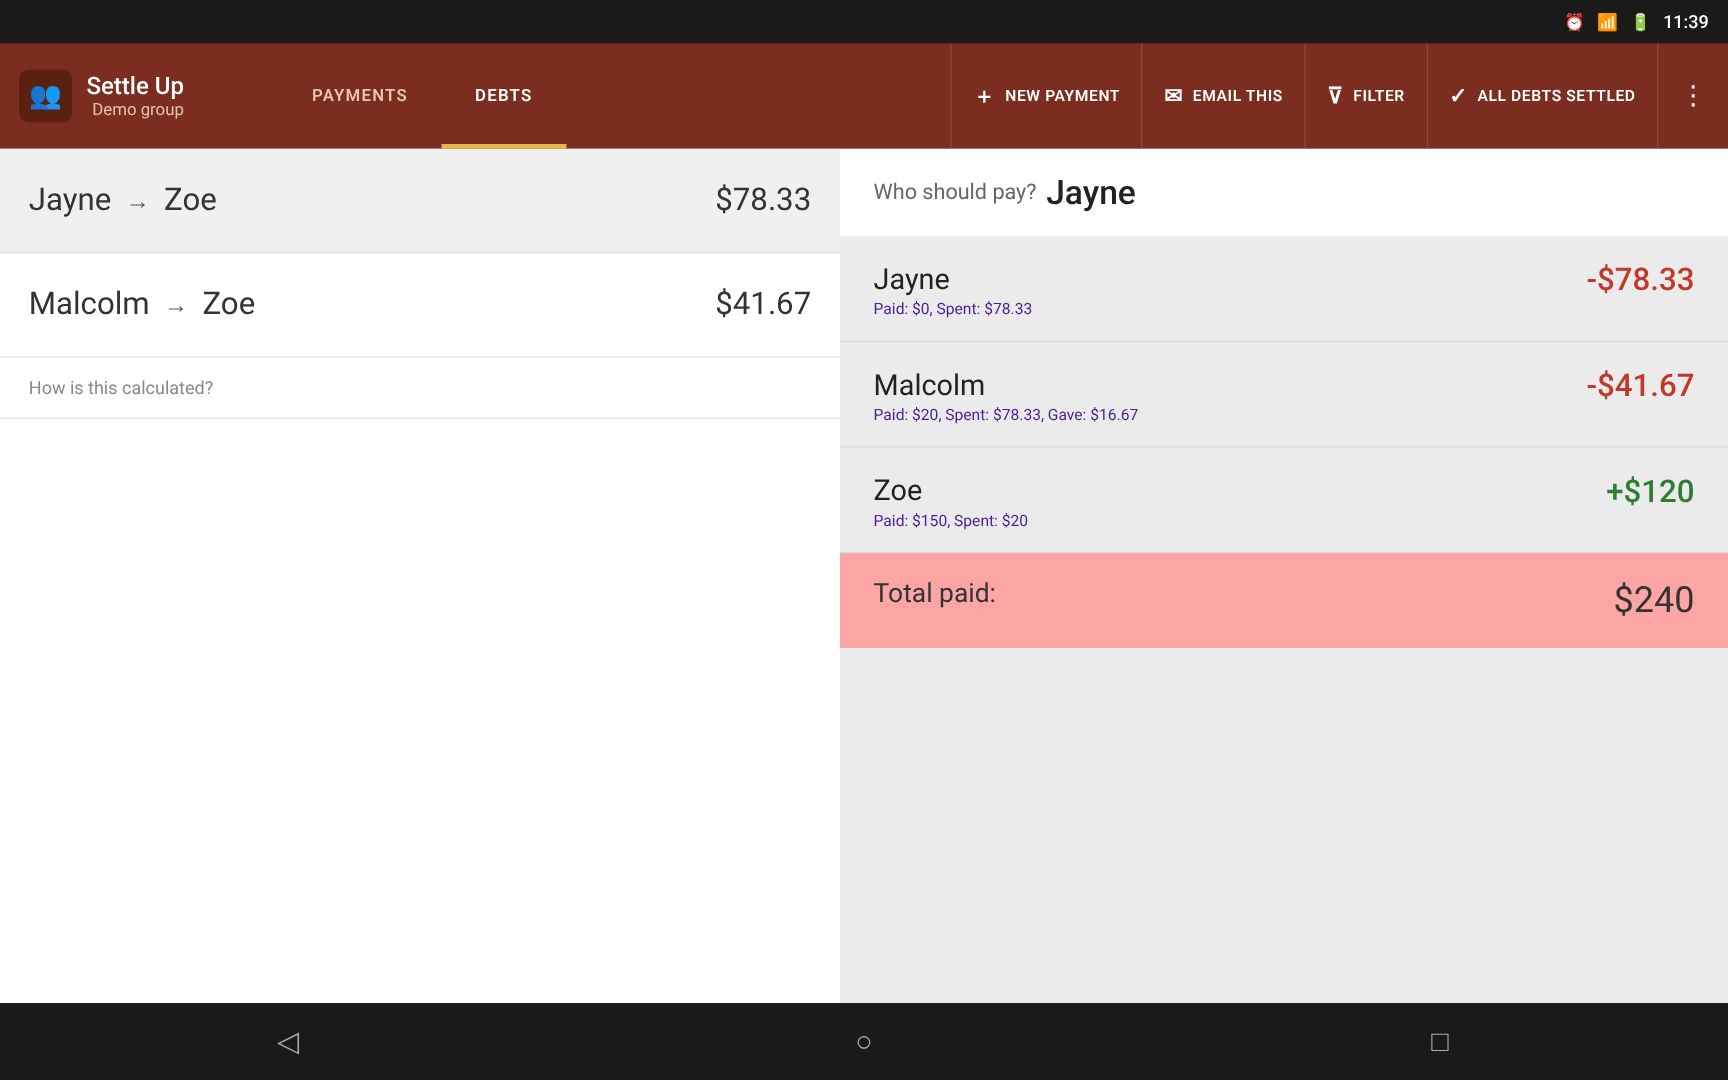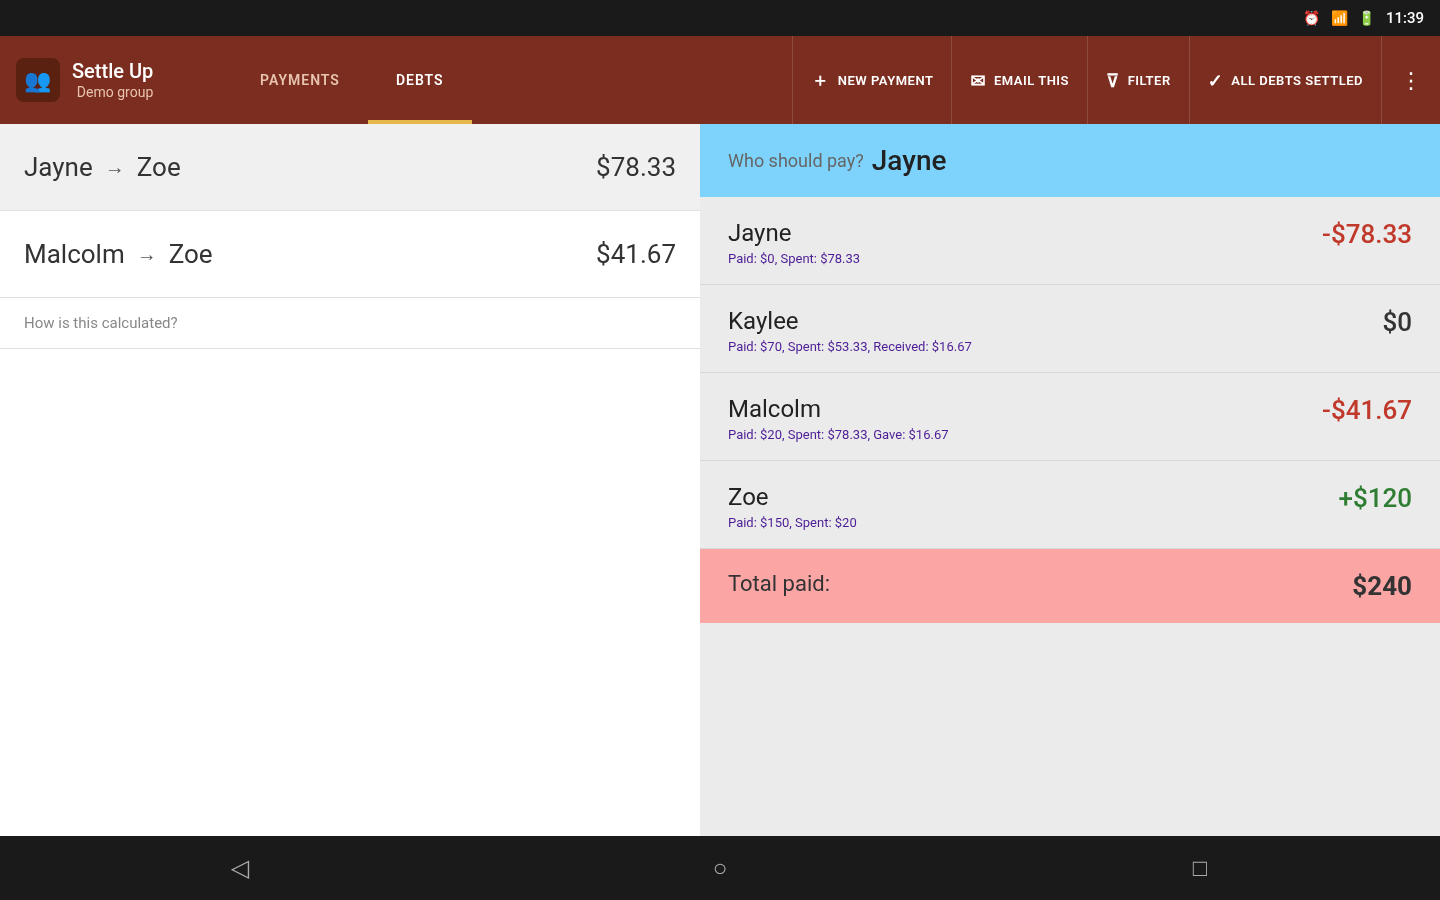--- a/index.html
+++ b/index.html
@@ -195,21 +195,21 @@
       cursor: pointer;
     }
 
     
     .detail-panel {
       flex: 1;
       background: #ebebeb;
       overflow-y: auto;
     }
     .detail-header {
-      background: #7dd3fc;
+      background: #ffffff;
       padding: 20px 28px;
       display: flex;
       align-items: center;
       gap: 0;
     }
     .detail-header-label {
       color: #666;
       font-size: 18px;
       font-weight: 400;
     }
@@ -261,23 +261,22 @@
       align-items: flex-start;
       justify-content: space-between;
       padding: 22px 28px;
       background: #fca5a5;
     }
     .total-label {
       font-size: 22px;
       color: #333;
     }
     .total-amount {
-      font-size: 26px;
+      font-size: 30px;
       color: #333;
-      font-weight: bold;
     }
 
     
     .bottom-nav {
       height: 64px;
       background: #1a1a1a;
       display: flex;
       align-items: center;
       justify-content: space-around;
       position: absolute;
@@ -382,27 +381,20 @@
     </div>
 
     <div class="person-row">
       <div class="person-info">
         <span class="person-name">Jayne</span>
         <span class="person-details">Paid: $0, Spent: $78.33</span>
       </div>
       <span class="person-amount negative">-$78.33</span>
     </div>
 
-    <div class="person-row">
-      <div class="person-info">
-        <span class="person-name">Kaylee</span>
-        <span class="person-details">Paid: $70, Spent: $53.33, Received: $16.67</span>
-      </div>
-      <span class="person-amount zero">$0</span>
-    </div>
 
     <div class="person-row">
       <div class="person-info">
         <span class="person-name">Malcolm</span>
         <span class="person-details">Paid: $20, Spent: $78.33, Gave: $16.67</span>
       </div>
       <span class="person-amount negative">-$41.67</span>
     </div>
 
     <div class="person-row">

